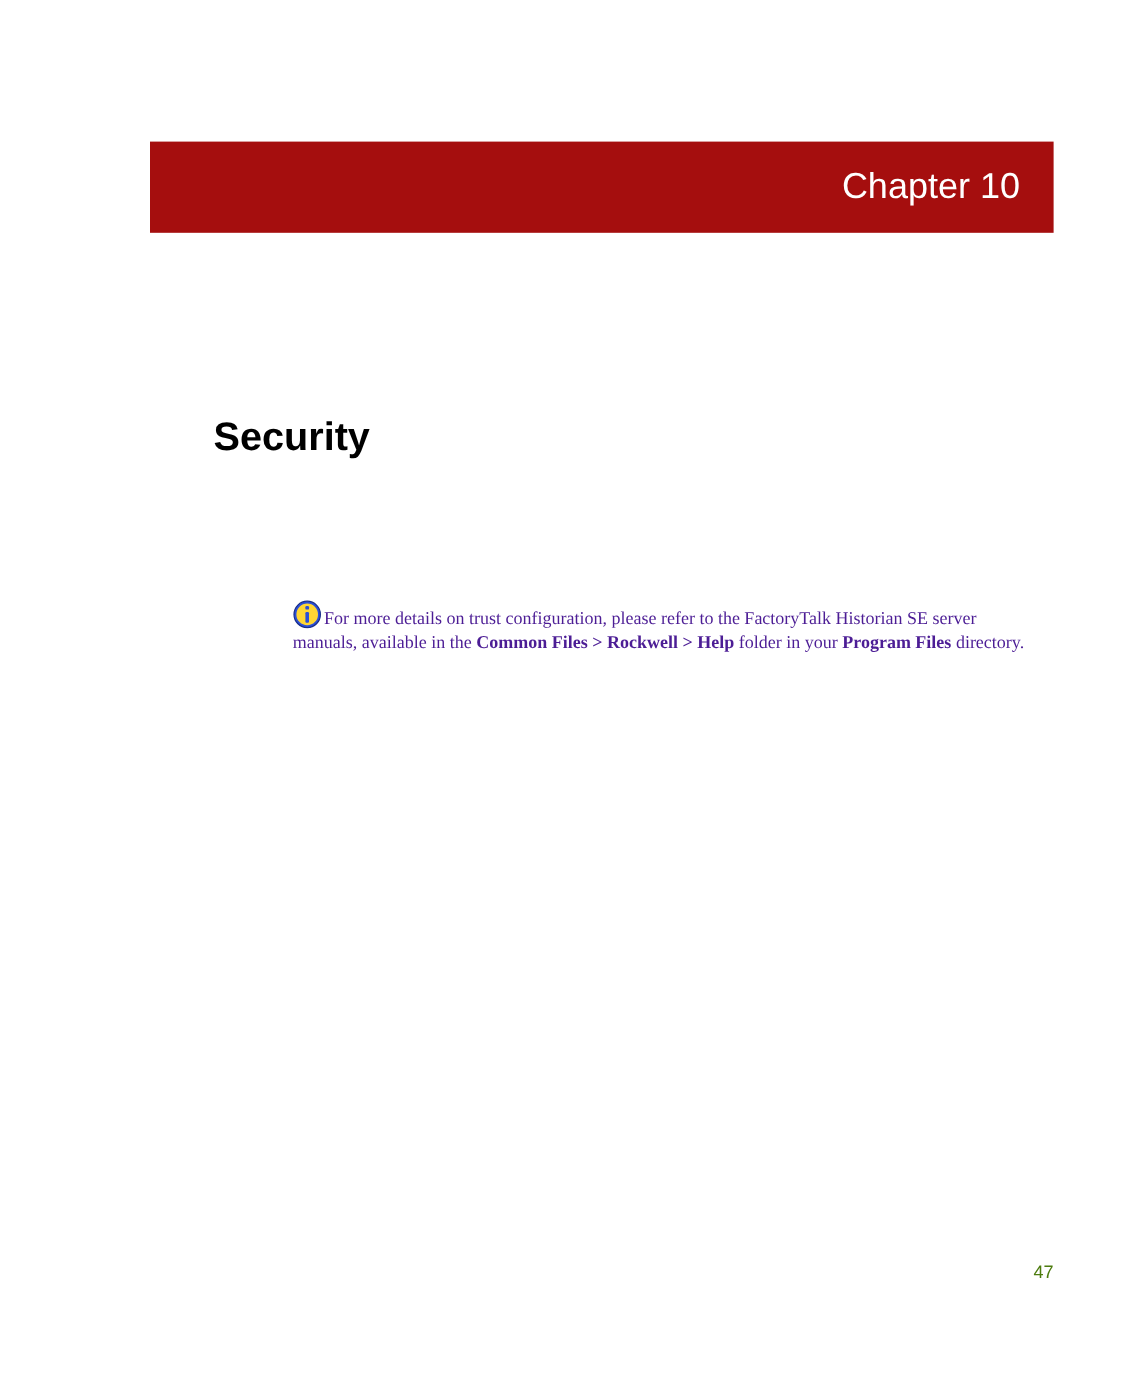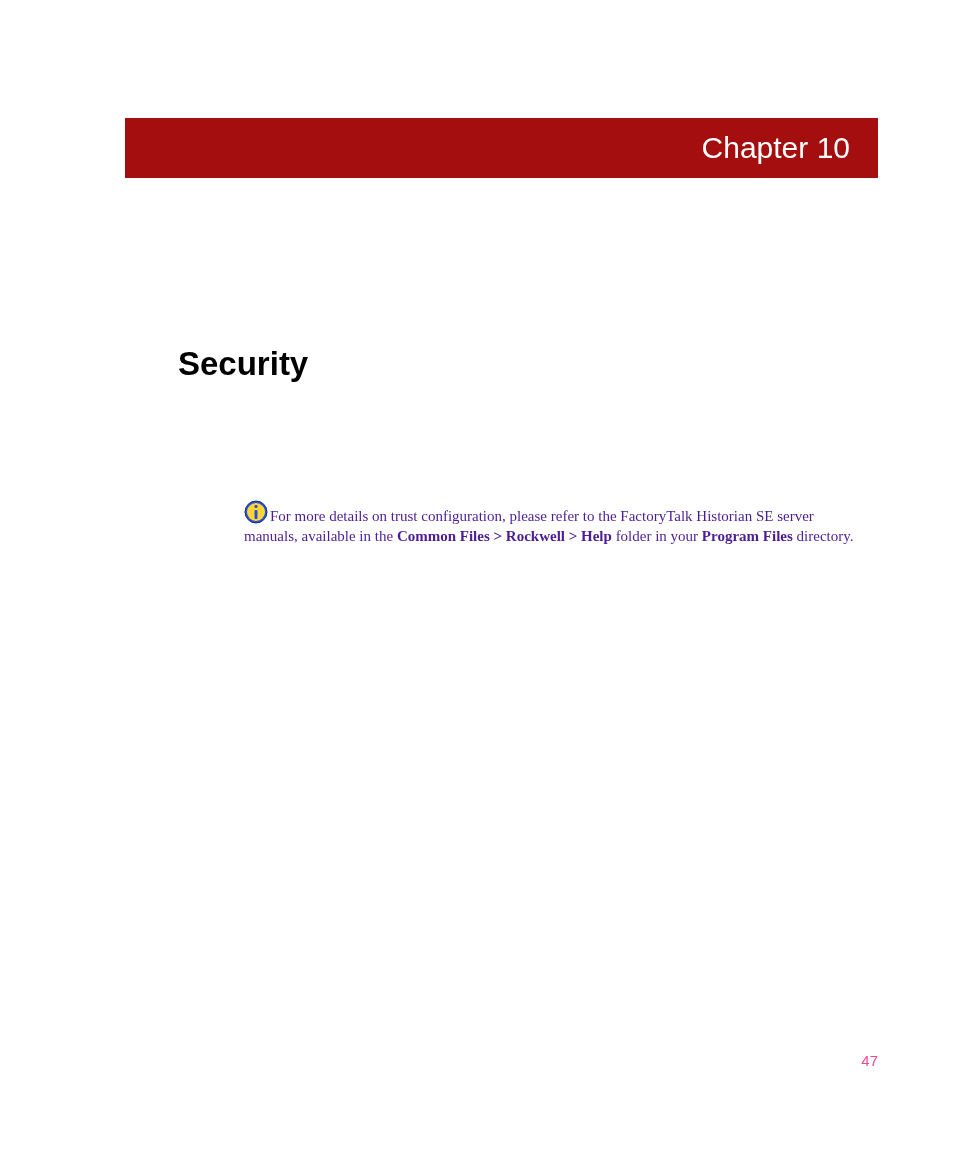--- a/index.html
+++ b/index.html
@@ -12,21 +12,21 @@
       height: 1164px;
       background: #ffffff;
       font-family: Verdana, Geneva, sans-serif;
       position: relative;
     }
     .chapter-banner {
       position: absolute;
       top: 118px;
       left: 125px;
       width: 753px;
-      height: 60px;
+      height: 76px;
       background: #a50e0e;
       display: flex;
       align-items: center;
       justify-content: flex-end;
       padding-right: 28px;
     }
     .chapter-label {
       color: #ffffff;
       font-size: 30px;
       font-weight: 400;
@@ -61,21 +61,21 @@
       display: block;
     }
     .bold {
       font-weight: bold;
     }
     .page-number {
       position: absolute;
       bottom: 95px;
       right: 76px;
       font-size: 15px;
-      color: #ec4899;
+      color: #4d7c0f;
       font-family: Verdana, Geneva, sans-serif;
     }
   </style>
 </head>
 <body>
 
 <div class="chapter-banner">
   <span class="chapter-label">Chapter 10</span>
 </div>
 

